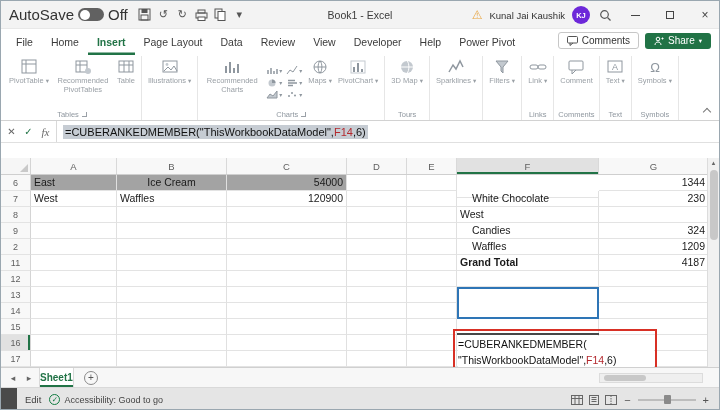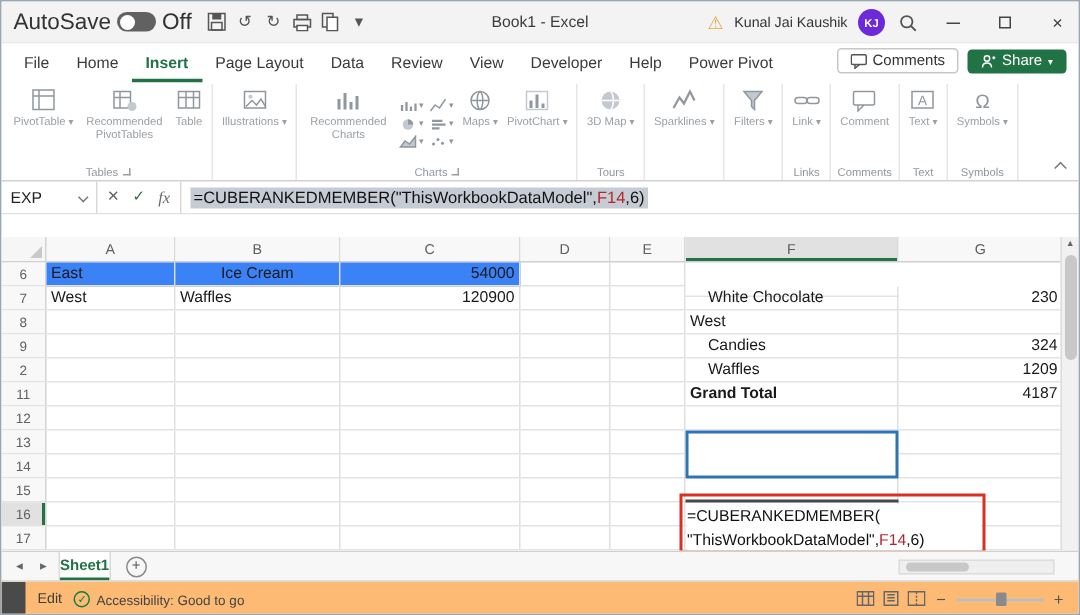--- a/index.html
+++ b/index.html
@@ -67,21 +67,21 @@
   .colheads{display:flex;height:17px;border-bottom:1px solid #cfcfcf;background:#fdfdfd}
   .corner{width:30px;border-right:1px solid #d4d4d4;position:relative;background:#f6f6f6}
   .corner::after{content:"";position:absolute;right:2px;bottom:2px;border-left:8px solid transparent;border-bottom:8px solid #c9c9c9}
   .ch{border-right:1px solid #d9d9d9;font-size:9.5px;color:#5f5f5f;display:flex;align-items:center;justify-content:center;background:#f8f8f8}
   .ch.active{background:#e1e1e1;box-shadow:inset 0 -2px 0 #217346}
   .grow{display:flex;height:16px}
   .rowhdr{width:30px;border-right:1px solid #d4d4d4;border-bottom:1px solid #e3e3e3;font-size:9px;color:#5f5f5f;display:flex;align-items:center;justify-content:center;background:#f8f8f8}
   .rowhdr.active{background:#e1e1e1;box-shadow:inset -2px 0 0 #217346}
   .cell{border-right:1px solid #e0e0e0;border-bottom:1px solid #e3e3e3;font-size:10.5px;line-height:15px;color:#1a1a1a;padding:0 3px;white-space:nowrap;overflow:hidden}
   .cell.num{text-align:right}
-  .cell.green{background:#3b82f6}
+  .cell.green{background:#a3a3a3}
   .cell.indent{padding-left:15px}
   .cell.bold{font-weight:bold}
   .overlay{position:absolute;pointer-events:none}
   #selbox{left:456px;top:129px;width:142px;height:32px;border:2px solid #2e75b6;background:#fff}
   #darkline{left:456px;top:175px;width:142px;height:2px;background:#474747}
   #editText{left:457px;top:178px;width:196px;height:32px;background:#fff;font-size:10.5px;line-height:16px;color:#111;white-space:nowrap}
   #redbox{left:452px;top:171px;width:204px;height:40px;border:2px solid #d83025}
 
   
   .vscroll{position:absolute;right:0;top:157px;width:12px;height:209px;background:#f1f1f1;border-left:1px solid #dcdcdc;display:flex;flex-direction:column;align-items:center}
@@ -90,21 +90,21 @@
 
   
   .tabsbar{height:20px;background:#f7f7f7;border-top:1px solid #d0d0d0;display:flex;align-items:center;padding-left:6px;gap:4px}
   .navarrow{font-size:9px;color:#666;width:12px;text-align:center}
   .sheettab{height:100%;display:flex;align-items:center;padding:0 0;background:#fff;border-left:1px solid #d9d9d9;border-right:1px solid #d9d9d9;font-size:10px;color:#217346;font-weight:bold;box-shadow:inset 0 -2px 0 #217346}
   .addsheet{width:14px;height:14px;border:1px solid #8a8a8a;border-radius:50%;font-size:10px;line-height:12px;text-align:center;color:#555;margin-left:6px}
   .hscroll{margin-left:auto;margin-right:16px;width:104px;height:10px;background:#efefef;border:1px solid #dcdcdc;display:flex;align-items:center}
   .hthumb{width:42px;height:6px;background:#c8c8c8;border-radius:3px;margin-left:4px}
 
   
-  .statusbar{height:24px;background:#fdba74;border-top:1px solid #d9d9d9;display:flex;align-items:center;position:relative}
+  .statusbar{height:24px;background:#e5e5e5;border-top:1px solid #d9d9d9;display:flex;align-items:center;position:relative}
   .statusleftblock{width:16px;height:100%;background:#4a4a4a;flex:none}
   .modetext{font-size:9.5px;color:#3f3f3f;margin:0 8px 0 8px}
   .accicon{width:11px;height:11px;border:1px solid #107c41;border-radius:50%;color:#107c41;font-size:7.5px;line-height:10px;text-align:center;margin-right:4px}
   .acctext{font-size:9px;color:#444}
   .sb-right{margin-left:auto;display:flex;align-items:center;gap:7px;padding-right:10px}
   .vicon{display:block}
   .zoomglyph{font-size:11px;color:#555}
   .zoomtrack{width:58px;height:2px;background:#bdbdbd;position:relative}
   .zoomthumb{position:absolute;left:26px;top:-3.5px;width:7px;height:9px;background:#8a8a8a;border-radius:1px}
 </style>
@@ -442,24 +442,20 @@
           </div>
           <div class="glabel">
             <span>Symbols</span>
           </div>
         </div>
       </div>
     <span class="collapse-chev"></span>
   </div>
 
   <div class="formulabar">
-    <div class="namebox">
-      <span>EXP</span>
-      <span class="chev-dn"></span>
-    </div>
     <div class="fbtns">
       <span class="fbtn cancel">✕</span>
       <span class="fbtn enter">✓</span>
       <span class="fbtn fx">fx</span>
     </div>
     <div class="fcontent">
       <span class="fhl"><span>=CUBERANKEDMEMBER("ThisWorkbookDataModel",</span><span class="ref">F14</span><span>,6)</span></span>
     </div>
   </div>
   <div class="fb-spacer"></div>
@@ -477,20 +473,21 @@
       </div>
     <div id="rows">
         <div class="grow">
           <div class="rowhdr">6</div>
           <div class="cell green" style="width: 86px;">East</div>
           <div class="cell green" style="width: 110px; text-align: center;">Ice Cream</div>
           <div class="cell num green" style="width: 120px;">54000</div>
           <div class="cell" style="width: 60px;"></div>
           <div class="cell" style="width: 50px;"></div>
           <div class="cell indent" style="width: 142px; margin-top: 22px;">Dark Chocolate</div>
+          <div class="cell num" style="width: 110px;">1344</div>
         </div>
         <div class="grow">
           <div class="rowhdr">7</div>
           <div class="cell" style="width: 86px;">West</div>
           <div class="cell" style="width: 110px;">Waffles</div>
           <div class="cell num" style="width: 120px;">120900</div>
           <div class="cell" style="width: 60px;"></div>
           <div class="cell" style="width: 50px;"></div>
           <div class="cell indent" style="width: 142px;">White Chocolate</div>
           <div class="cell num" style="width: 110px;">230</div>

